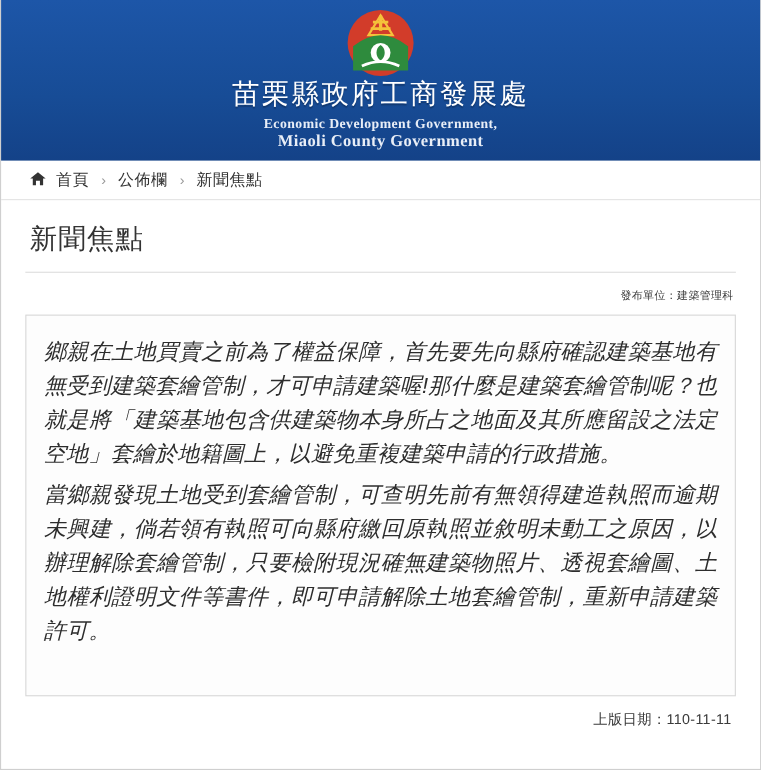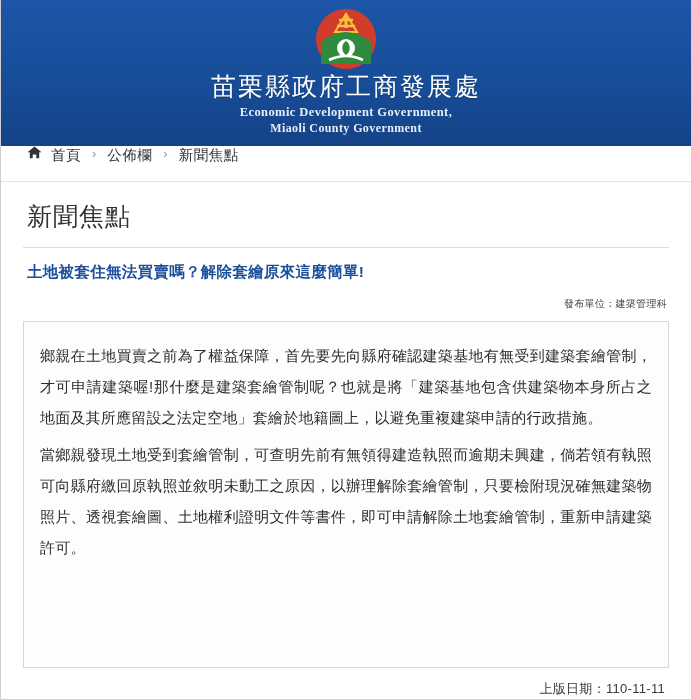--- a/index.html
+++ b/index.html
@@ -57,32 +57,32 @@
   .org-sub1 {
     color: #e8eef7;
     font-size: 12.5px;
     font-weight: bold;
     letter-spacing: .4px;
     margin-top: 4px;
     font-family: "Liberation Serif", serif;
   }
   .org-sub2 {
     color: #e8eef7;
-    font-size: 12px;
+    font-size: 15px;
     font-weight: bold;
     letter-spacing: .4px;
     margin-top: 1px;
     font-family: "Liberation Serif", serif;
   }
 
   
   .breadcrumb {
     height: 36px;
     display: flex;
-    align-items: flex-start;
+    align-items: center;
     padding: 0 26px;
     border-bottom: 1px solid #e3e3e3;
     font-size: 14.5px;
     color: #2a2a2a;
   }
   .home-icon {
     display: inline-block;
     margin-right: 9px;
     line-height: 1;
     color: #333;
@@ -133,26 +133,27 @@
   .article-box {
     margin-top: 10px;
     border: 1px solid #d7d7d7;
     background: #fdfdfd;
     padding: 18px 16px 16px 16px;
     height: 347px;
     overflow: hidden;
     position: relative;
   }
   .para {
-    font-size: 15px;
+    font-size: 20px;
     line-height: 31px;
     color: #2d2d2d;
     text-align: justify;
     margin: 0 0 6px 0;
     letter-spacing: .2px;
+    font-style: italic;
   }
   .para:last-child { margin-bottom: 0; }
   .footer-date {
     text-align: right;
     font-size: 13px;
     color: #3a3a3a;
     margin: 12px 4px 0 0;
     letter-spacing: .3px;
   }
 </style>
@@ -190,21 +191,20 @@
     <span class="crumb-sep">›</span>
     <a class="crumb" href="#">公佈欄</a>
     <span class="crumb-sep">›</span>
     <a class="crumb current" href="#">新聞焦點</a>
   </div>
 
   <div class="content">
     <h1 class="page-title">新聞焦點</h1>
     <hr class="title-rule">
 
-    <div class="article-title">土地被套住無法買賣嗎？解除套繪原來這麼簡單!</div>
 
     <div class="publisher">發布單位：建築管理科</div>
 
     <div class="article-box">
       <p class="para">鄉親在土地買賣之前為了權益保障，首先要先向縣府確認建築基地有無受到建築套繪管制，才可申請建築喔!那什麼是建築套繪管制呢？也就是將「建築基地包含供建築物本身所占之地面及其所應留設之法定空地」套繪於地籍圖上，以避免重複建築申請的行政措施。</p>
       <p class="para">當鄉親發現土地受到套繪管制，可查明先前有無領得建造執照而逾期未興建，倘若領有執照可向縣府繳回原執照並敘明未動工之原因，以辦理解除套繪管制，只要檢附現況確無建築物照片、透視套繪圖、土地權利證明文件等書件，即可申請解除土地套繪管制，重新申請建築許可。</p>
     </div>
 
     <div class="footer-date">上版日期：110-11-11</div>
   </div>

